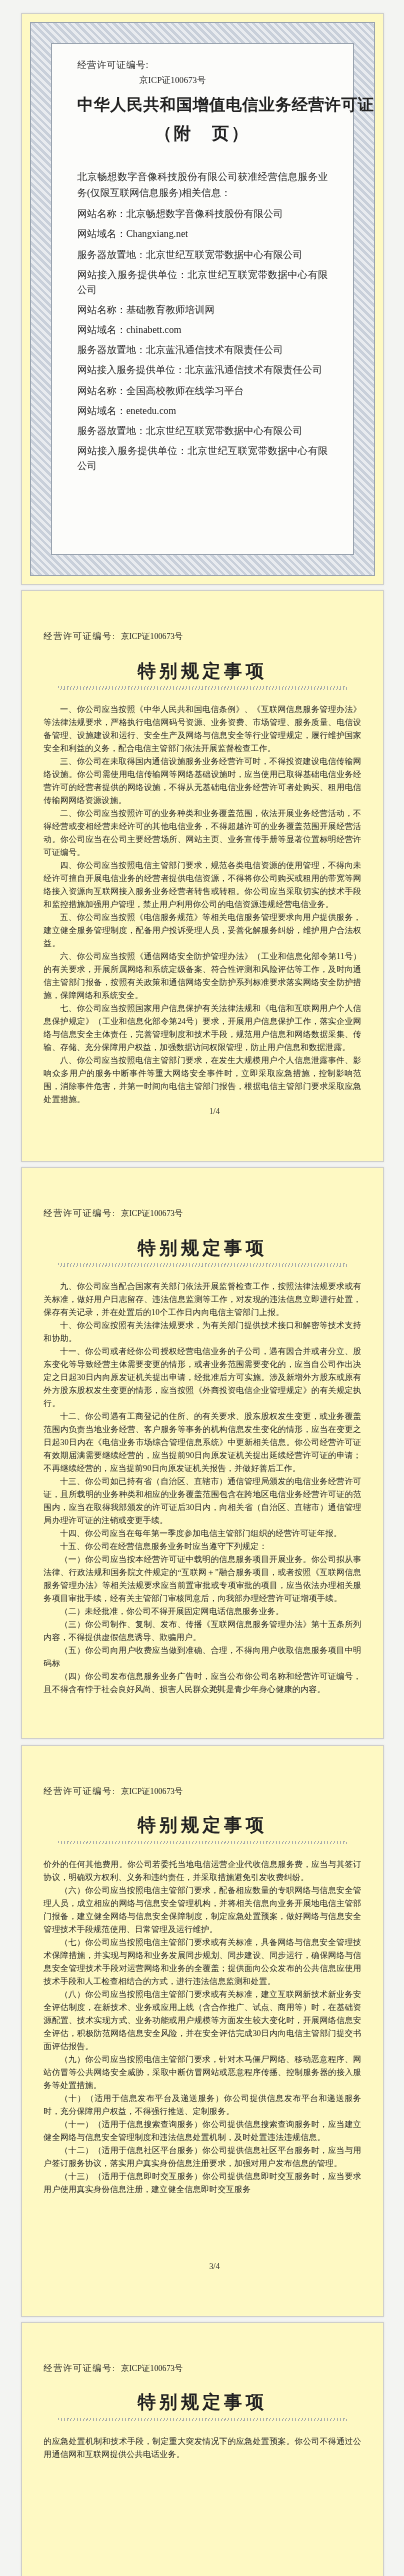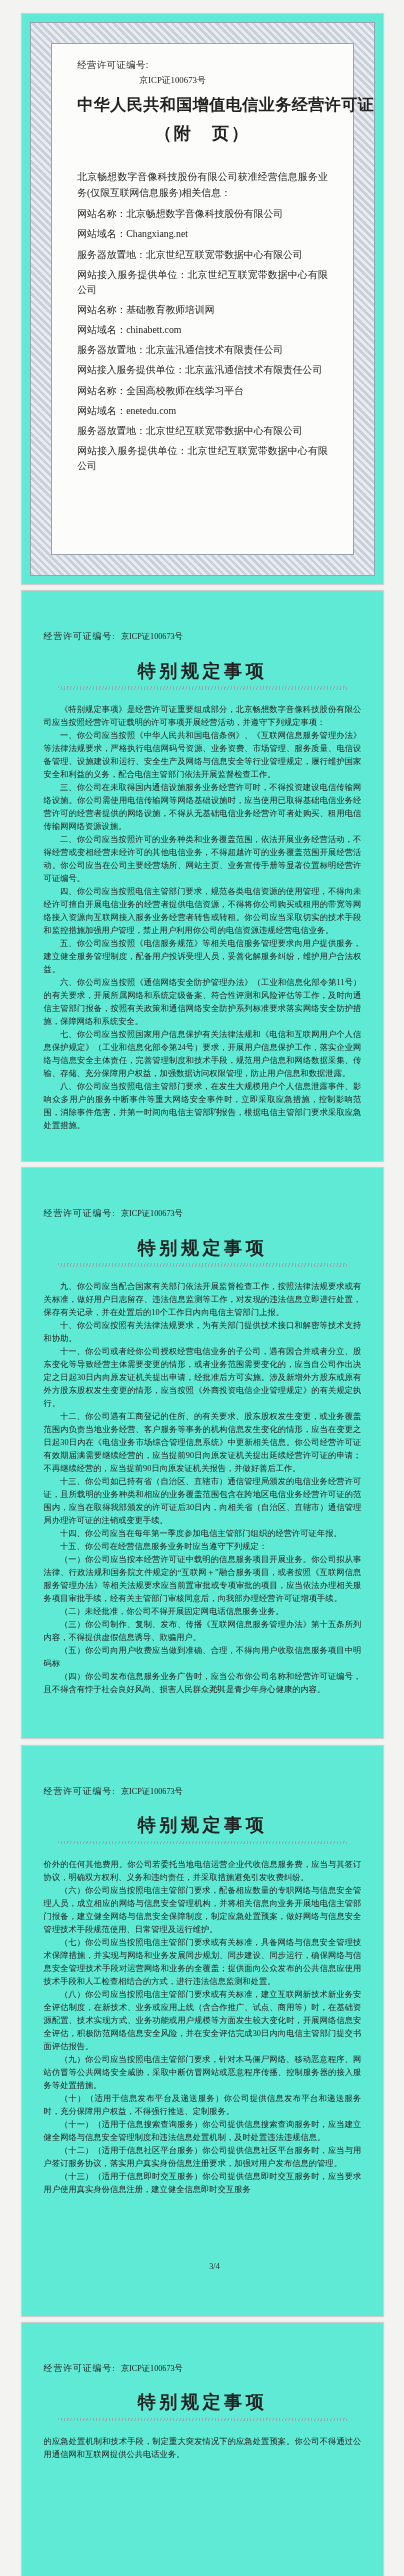--- a/index.html
+++ b/index.html
@@ -7,21 +7,21 @@
     width:405px;
     background:#f3f4f2;
     font-family:"Liberation Serif","DejaVu Serif",serif;
     color:#222;
   }
   .canvas{width:405px;}
   .sheet{
     position:relative;
     width:363px;
     margin:0 auto;
-    background:#5eead4;
+    background:#fef9c3;
     border:0.5px solid #cfcfcc;
     box-sizing:border-box;
     box-shadow:0 0 2.1px rgba(0,0,0,0.08);
   }
   .sheet.cover{margin-top:13px;height:572px;}
   .sheet.prov{margin-top:5.2px;height:572px;padding:0 21.6px;}
   .sheet.prov.last{height:552px;}
 
   
   .cert-frame{
@@ -116,21 +116,20 @@
   </section>
 
   <section class="sheet prov">
     <div class="p-header">
       <span class="ph-label">经营许可证编号:</span>
       <span class="ph-no">京ICP证100673号</span>
     </div>
     <h2 class="prov-title">特别规定事项</h2>
     <div class="title-wave"></div>
     <div class="prov-body">
-      <p>《特别规定事项》是经营许可证重要组成部分，北京畅想数字音像科技股份有限公司应当按照经营许可证载明的许可事项开展经营活动，并遵守下列规定事项：</p>
       <p>一、你公司应当按照《中华人民共和国电信条例》、《互联网信息服务管理办法》等法律法规要求，严格执行电信网码号资源、业务资费、市场管理、服务质量、电信设备管理、设施建设和运行、安全生产及网络与信息安全等行业管理规定，履行维护国家安全和利益的义务，配合电信主管部门依法开展监督检查工作。</p>
       <p>三、你公司在未取得国内通信设施服务业务经营许可时，不得投资建设电信传输网络设施。你公司需使用电信传输网等网络基础设施时，应当使用已取得基础电信业务经营许可的经营者提供的网络设施，不得从无基础电信业务经营许可者处购买、租用电信传输网网络资源设施。</p>
       <p>二、你公司应当按照许可的业务种类和业务覆盖范围，依法开展业务经营活动，不得经营或变相经营未经许可的其他电信业务，不得超越许可的业务覆盖范围开展经营活动。你公司应当在公司主要经营场所、网站主页、业务宣传手册等显著位置标明经营许可证编号。</p>
       <p>四、你公司应当按照电信主管部门要求，规范各类电信资源的使用管理，不得向未经许可擅自开展电信业务的经营者提供电信资源，不得将你公司购买或租用的带宽等网络接入资源向互联网接入服务业务经营者转售或转租。你公司应当采取切实的技术手段和监控措施加强用户管理，禁止用户利用你公司的电信资源违规经营电信业务。</p>
       <p>五、你公司应当按照《电信服务规范》等相关电信服务管理要求向用户提供服务，建立健全服务管理制度，配备用户投诉受理人员，妥善化解服务纠纷，维护用户合法权益。</p>
       <p>六、你公司应当按照《通信网络安全防护管理办法》（工业和信息化部令第11号）的有关要求，开展所属网络和系统定级备案、符合性评测和风险评估等工作，及时向通信主管部门报备，按照有关政策和通信网络安全防护系列标准要求落实网络安全防护措施，保障网络和系统安全。</p>
       <p>七、你公司应当按照国家用户信息保护有关法律法规和《电信和互联网用户个人信息保护规定》（工业和信息化部令第24号）要求，开展用户信息保护工作，落实企业网络与信息安全主体责任，完善管理制度和技术手段，规范用户信息和网络数据采集、传输、存储、充分保障用户权益，加强数据访问权限管理，防止用户信息和数据泄露。</p>
       <p>八、你公司应当按照电信主管部门要求，在发生大规模用户个人信息泄露事件、影响众多用户的服务中断事件等重大网络安全事件时，立即采取应急措施，控制影响范围，消除事件危害，并第一时间向电信主管部门报告，根据电信主管部门要求采取应急处置措施。</p>
     </div>
     <div class="page-no">1/4</div>

